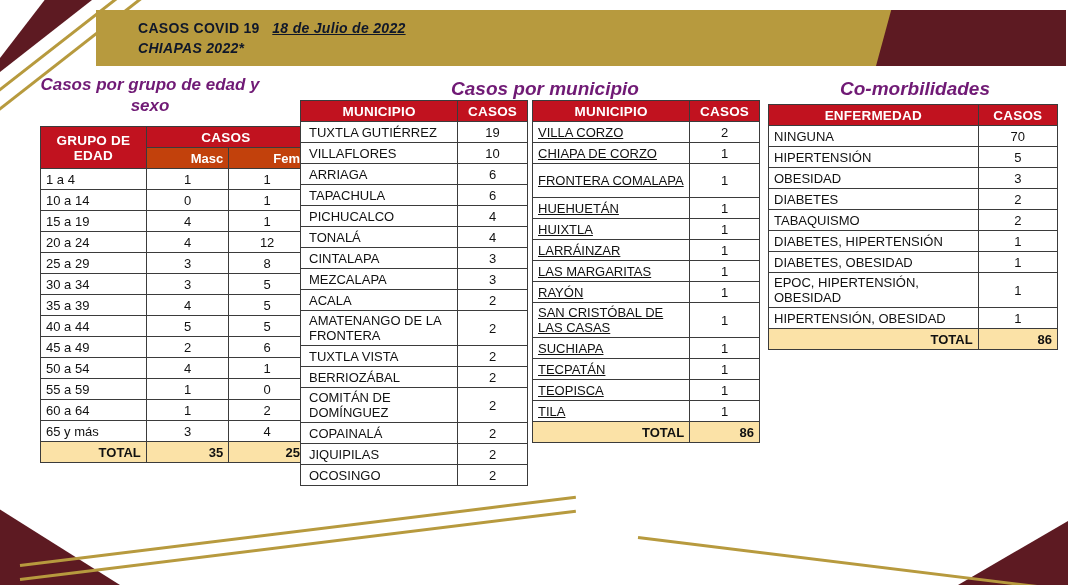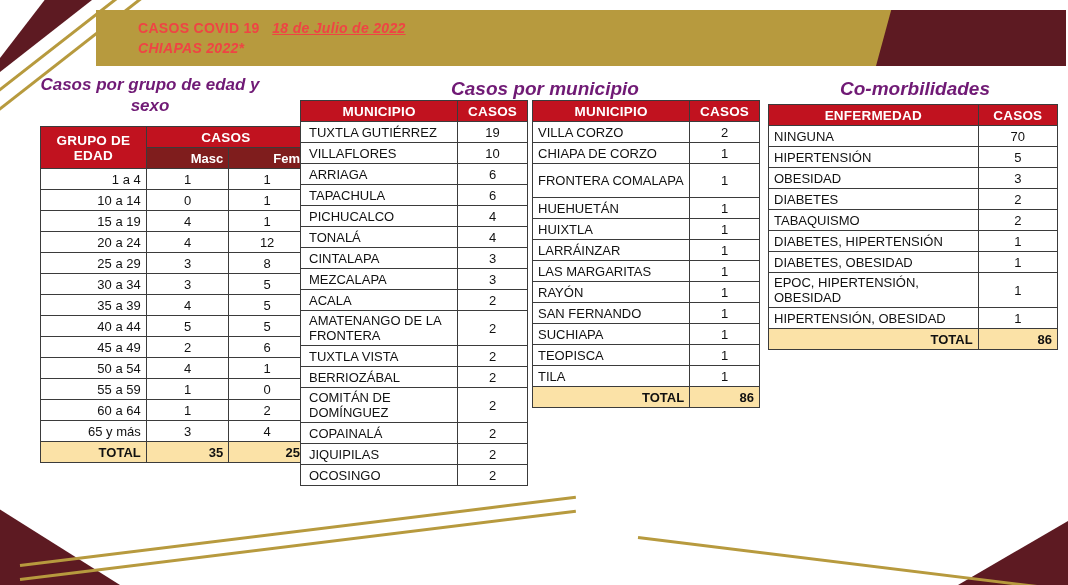--- a/index.html
+++ b/index.html
@@ -49,21 +49,21 @@
     background: #b79a3e;
     clip-path: polygon(0 0, 100% 0, 100% 100%, 0 100%);
   }
   .header-band-right {
     position: absolute; top: 10px; left: 876px; width: 190px; height: 56px;
     background: #5d1a22;
     clip-path: polygon(8% 0, 100% 0, 100% 100%, 0 100%);
   }
   .header-text {
     position: absolute; top: 18px; left: 138px;
-    color: #ef4444; font-weight: bold; font-size: 14px; letter-spacing: .3px;
+    color: #0f172a; font-weight: bold; font-size: 14px; letter-spacing: .3px;
     line-height: 20px; font-style: italic;
   }
   .header-text .l1 { font-style: normal; }
   .header-date { text-decoration: underline; font-style: italic; font-weight: bold; }
 
   
   .sec-title {
     position: absolute; font-weight: bold; font-style: italic;
     font-size: 17px; color: #701a75; text-align: center; line-height: 21px;
   }
@@ -94,30 +94,30 @@
     font-size: 13.5px;
     letter-spacing: .2px;
   }
   td.num { text-align: center; }
   td.total-lbl, td.total-num {
     background: #fbe2a7; font-weight: bold; text-align: right;
   }
 
   
   #tbl-edad { left: 40px; top: 126px; width: 266px; }
-  #tbl-edad td.lbl { width: 110px; text-align: right; }
+  #tbl-edad td.lbl { width: 110px; text-align: left; }
   #tbl-edad td.num { width: 57px; }
-  #tbl-edad th.sub { background:#7f1d1d; color:#fff; font-weight:bold; text-align:center;padding-left:44px; }
+  #tbl-edad th.sub { background:#c2410c; color:#fff; font-weight:bold; text-align:center;padding-left:44px; }
 
   #tbl-muni1 { left: 300px; top: 100px; width: 228px; }
   #tbl-muni1 td.lbl { width: 158px; text-align: left; padding-left: 8px; }
   #tbl-muni1 td.num { width: 70px; }
 
   #tbl-muni2 { left: 532px; top: 100px; width: 228px; }
-  #tbl-muni2 td.lbl { width: 158px; text-align: left; }
+  #tbl-muni2 td.lbl { width: 158px; text-align: left; text-decoration: underline; }
   #tbl-muni2 td.num { width: 70px; }
 
   #tbl-como { left: 768px; top: 104px; width: 290px; }
   #tbl-como td.lbl { width: 190px; text-align: left; }
   #tbl-como td.num { width: 72px; }
 
   .tall td { height: 34px; }
 </style>
 </head>
 <body>
@@ -339,26 +339,30 @@
         <td class="num">1</td>
       </tr>
       <tr>
         <td class="lbl">LAS MARGARITAS</td>
         <td class="num">1</td>
       </tr>
       <tr>
         <td class="lbl">RAYÓN</td>
         <td class="num">1</td>
       </tr>
-      <tr>
-        <td class="lbl">SAN FERNANDO</td>
+      <tr class="tall">
+        <td class="lbl">SAN CRISTÓBAL DE LAS CASAS</td>
         <td class="num">1</td>
       </tr>
       <tr>
         <td class="lbl">SUCHIAPA</td>
+        <td class="num">1</td>
+      </tr>
+      <tr>
+        <td class="lbl">TECPATÁN</td>
         <td class="num">1</td>
       </tr>
       <tr>
         <td class="lbl">TEOPISCA</td>
         <td class="num">1</td>
       </tr>
       <tr>
         <td class="lbl">TILA</td>
         <td class="num">1</td>
       </tr>

